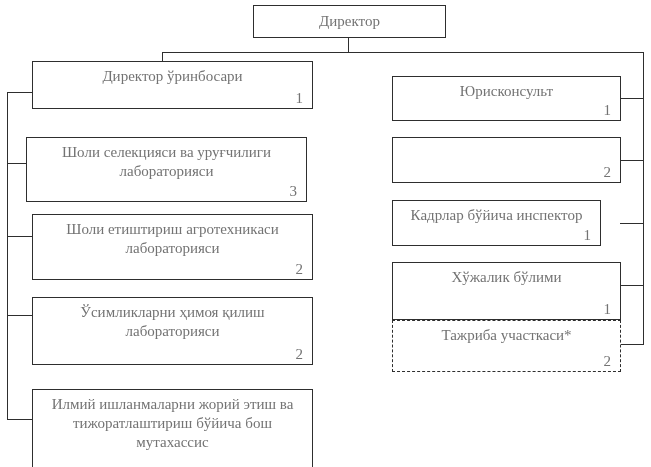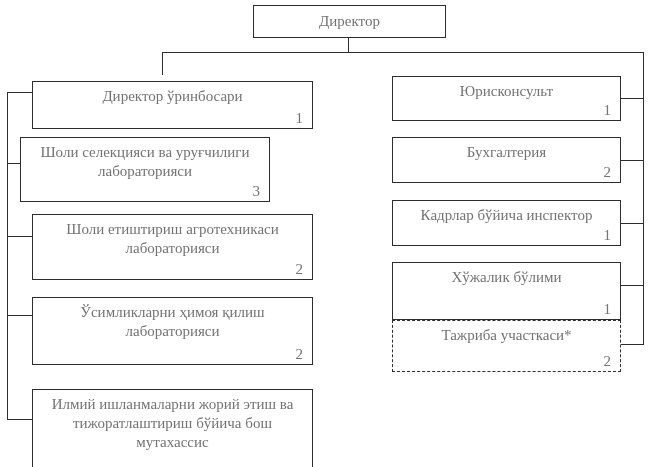--- a/index.html
+++ b/index.html
@@ -40,25 +40,25 @@
   <div class="ln" style="left:620px;top:98px;width:24px;height:1px"></div>
   <div class="ln" style="left:620px;top:160px;width:24px;height:1px"></div>
   <div class="ln" style="left:620px;top:223px;width:24px;height:1px"></div>
   <div class="ln" style="left:620px;top:285px;width:24px;height:1px"></div>
   <div class="ln" style="left:620px;top:344px;width:24px;height:1px"></div>
 
   <div class="node root" style="left:253px;top:5px;width:193px;height:33px">
     <span>Директор</span>
   </div>
 
-  <div class="node" style="left:32px;top:81px;width:281px;height:48px">
+  <div class="node" style="left:32px;top:61px;width:281px;height:48px">
     <span>Директор ўринбосари</span>
     <span class="num">1</span>
   </div>
-  <div class="node" style="left:20px;top:137px;width:250px;height:65px">
+  <div class="node" style="left:26px;top:137px;width:281px;height:65px">
     <span>Шоли селекцияси ва уруғчилиги лабораторияси</span>
     <span class="num">3</span>
   </div>
   <div class="node" style="left:32px;top:214px;width:281px;height:66px">
     <span>Шоли етиштириш агротехникаси лабораторияси</span>
     <span class="num">2</span>
   </div>
   <div class="node" style="left:32px;top:297px;width:281px;height:68px">
     <span>Ўсимликларни ҳимоя қилиш лабораторияси</span>
     <span class="num">2</span>
@@ -66,24 +66,23 @@
   <div class="node" style="left:32px;top:389px;width:281px;height:94px">
     <span>Илмий ишланмаларни жорий этиш ва тижоратлаштириш бўйича бош мутахассис</span>
     <span class="num">1</span>
   </div>
 
   <div class="node" style="left:392px;top:76px;width:229px;height:45px">
     <span>Юрисконсульт</span>
     <span class="num">1</span>
   </div>
   <div class="node" style="left:392px;top:137px;width:229px;height:46px">
-    <span>Бухгалтерия</span>
     <span class="num">2</span>
   </div>
-  <div class="node" style="left:392px;top:200px;width:229px;height:46px">
+  <div class="node" style="left:392px;top:200px;width:209px;height:46px">
     <span>Кадрлар бўйича инспектор</span>
     <span class="num">1</span>
   </div>
   <div class="node" style="left:392px;top:262px;width:229px;height:58px">
     <span>Хўжалик бўлими</span>
     <span class="num">1</span>
   </div>
   <div class="node dashed" style="left:392px;top:320px;width:229px;height:52px">
     <span>Тажриба участкаси*</span>
     <span class="num">2</span>

